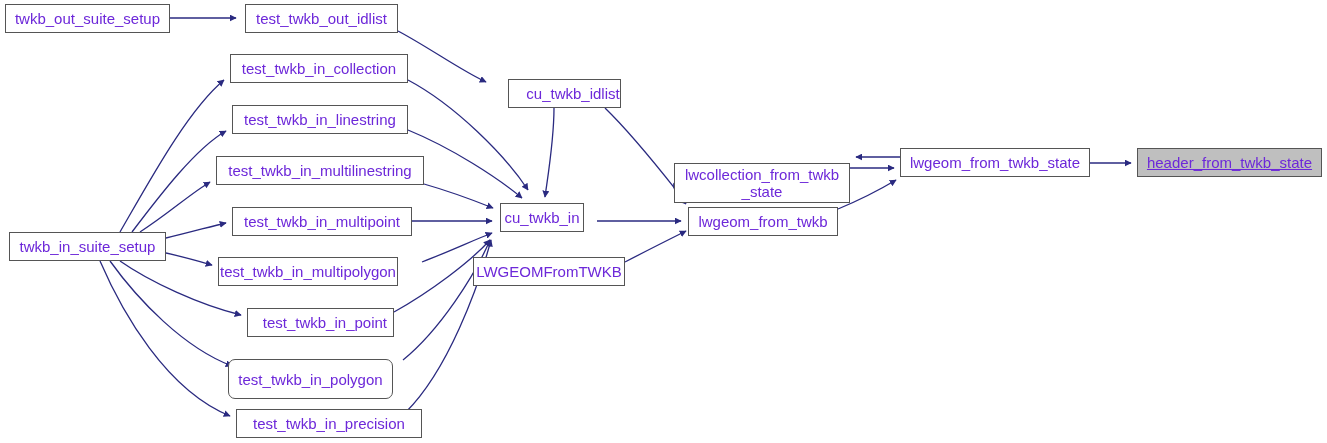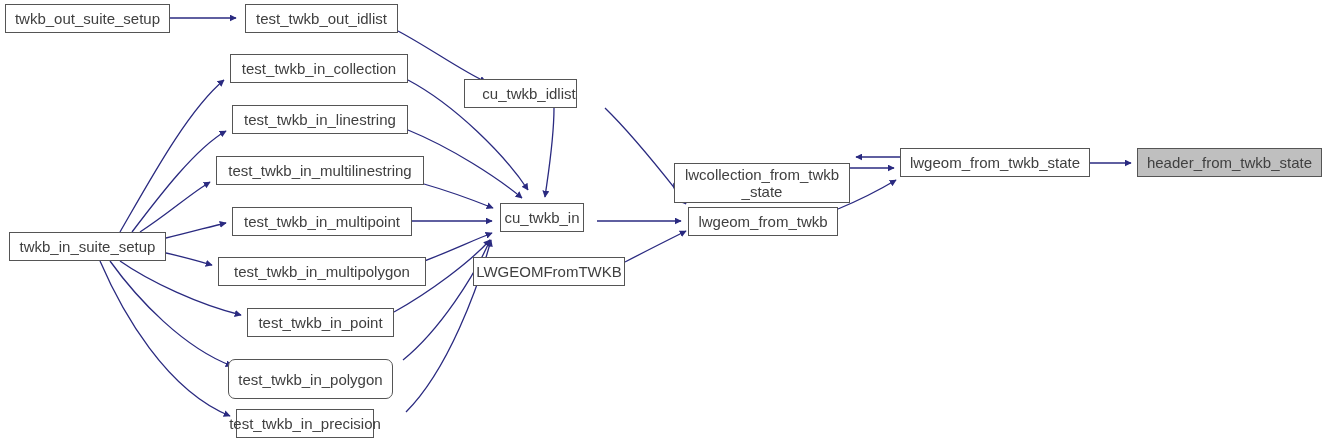--- a/index.html
+++ b/index.html
@@ -27,29 +27,30 @@
   }
   .node {
     position: absolute;
     box-sizing: border-box;
     border: 1px solid #555555;
     background: #ffffff;
     display: flex;
     align-items: center;
     justify-content: center;
     text-align: center;
-    color: #404040;
+    color: #6d28d9;
     font-size: 15px;
     line-height: 17px;
     letter-spacing: 0px;
     white-space: pre-line;
     z-index: 5;
   }
   .node.highlight {
     background: #bfbfbf;
+    text-decoration: underline;
   }
   .node .label {
     display: block;
     padding: 0 6px;
   }
 </style>
 </head>
 <body>
 
 <div id="canvas">
@@ -84,30 +85,30 @@
       <path d="M166,238 C192,232 212,226 226,223" fill="none" stroke="#2a2a80" stroke-width="1.3" marker-end="url(#arrowhead)"></path>
       <path d="M166,253 C184,257 198,261 212,265" fill="none" stroke="#2a2a80" stroke-width="1.3" marker-end="url(#arrowhead)"></path>
       <path d="M120,261 C150,282 200,305 241,315" fill="none" stroke="#2a2a80" stroke-width="1.3" marker-end="url(#arrowhead)"></path>
       <path d="M110,261 C138,300 184,348 232,366" fill="none" stroke="#2a2a80" stroke-width="1.3" marker-end="url(#arrowhead)"></path>
       <path d="M100,261 C122,312 166,390 230,416" fill="none" stroke="#2a2a80" stroke-width="1.3" marker-end="url(#arrowhead)"></path>
     </svg>
   <div id="node-layer">
       <div class="node" style="left: 5px; top: 4px; width: 165px; height: 29px;"><span class="label">twkb_out_suite_setup</span></div>
       <div class="node" style="left: 245px; top: 4px; width: 153px; height: 29px;"><span class="label">test_twkb_out_idlist</span></div>
       <div class="node" style="left: 230px; top: 54px; width: 178px; height: 29px;"><span class="label">test_twkb_in_collection</span></div>
-      <div class="node" style="left: 464px; top: 79px; width: 113px; height: 29px; padding-left: 17px;"><span class="label">cu_twkb_idlist</span></div>
+      <div class="node" style="left: 508px; top: 79px; width: 113px; height: 29px; padding-left: 17px;"><span class="label">cu_twkb_idlist</span></div>
       <div class="node" style="left: 232px; top: 105px; width: 176px; height: 29px;"><span class="label">test_twkb_in_linestring</span></div>
       <div class="node" style="left: 674px; top: 143px; width: 176px; height: 40px; margin-top: 20px;"><span class="label">lwcollection_from_twkb
 _state</span></div>
       <div class="node" style="left: 900px; top: 148px; width: 190px; height: 29px;"><span class="label">lwgeom_from_twkb_state</span></div>
       <div class="node highlight" style="left: 1137px; top: 148px; width: 185px; height: 29px;"><span class="label">header_from_twkb_state</span></div>
       <div class="node" style="left: 216px; top: 156px; width: 208px; height: 29px;"><span class="label">test_twkb_in_multilinestring</span></div>
       <div class="node" style="left: 232px; top: 207px; width: 180px; height: 29px;"><span class="label">test_twkb_in_multipoint</span></div>
       <div class="node" style="left: 500px; top: 203px; width: 84px; height: 29px;"><span class="label">cu_twkb_in</span></div>
       <div class="node" style="left: 688px; top: 207px; width: 150px; height: 29px;"><span class="label">lwgeom_from_twkb</span></div>
       <div class="node" style="left: 9px; top: 232px; width: 157px; height: 29px; text-align: center;"><span class="label">twkb_in_suite_setup</span></div>
-      <div class="node" style="left: 218px; top: 257px; width: 208px; height: 29px;"><span class="label">test_twkb_in_multipolygon</span></div>
+      <div class="node" style="left: 218px; top: 257px; width: 180px; height: 29px;"><span class="label">test_twkb_in_multipolygon</span></div>
       <div class="node" style="left: 473px; top: 257px; width: 152px; height: 29px;"><span class="label">LWGEOMFromTWKB</span></div>
-      <div class="node" style="left: 247px; top: 308px; width: 147px; height: 29px;"><span class="label">test_twkb_in_point</span></div>
+      <div class="node" style="left: 247px; top: 308px; width: 147px; height: 29px; justify-content: flex-end;"><span class="label">test_twkb_in_point</span></div>
       <div class="node" style="left: 228px; top: 359px; width: 165px; height: 40px; border-radius: 7px;"><span class="label">test_twkb_in_polygon</span></div>
-      <div class="node" style="left: 236px; top: 409px; width: 138px; height: 29px;"><span class="label">test_twkb_in_precision</span></div>
+      <div class="node" style="left: 236px; top: 409px; width: 186px; height: 29px;"><span class="label">test_twkb_in_precision</span></div>
     </div>
 </div>
 
 </body></html>

